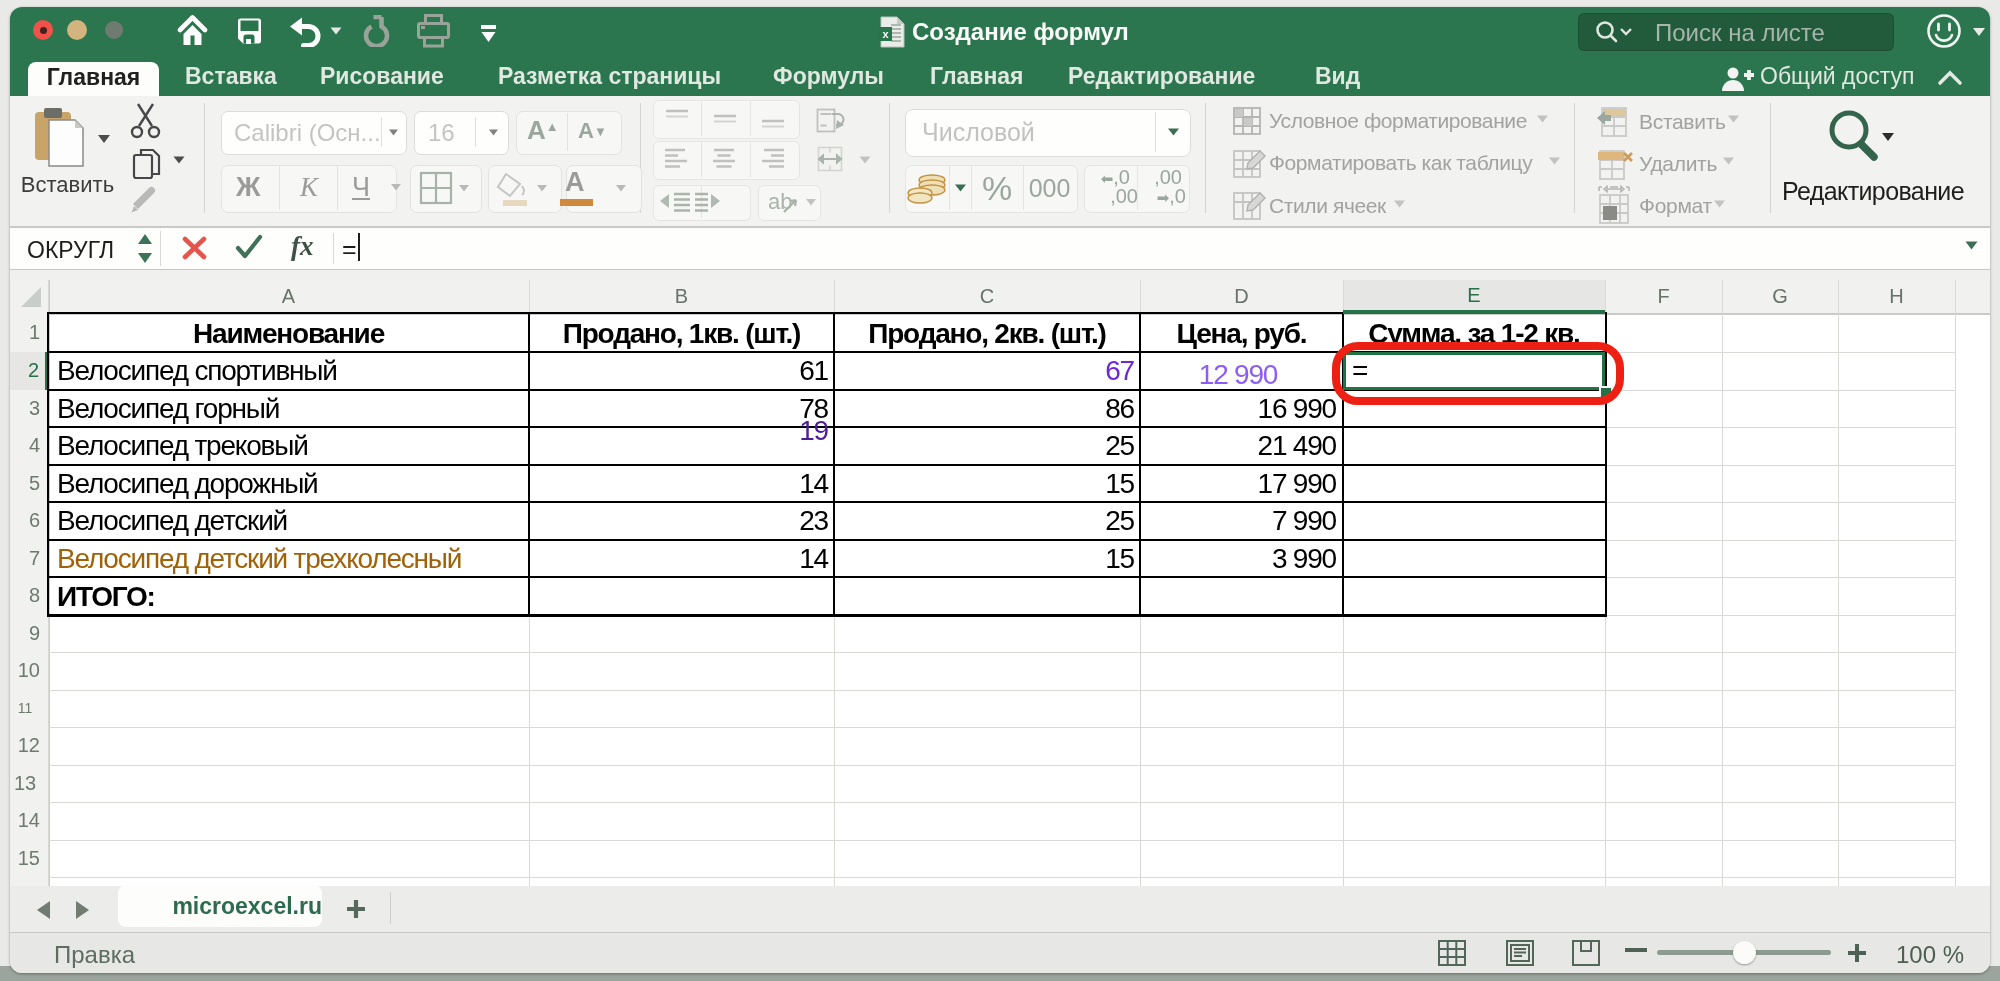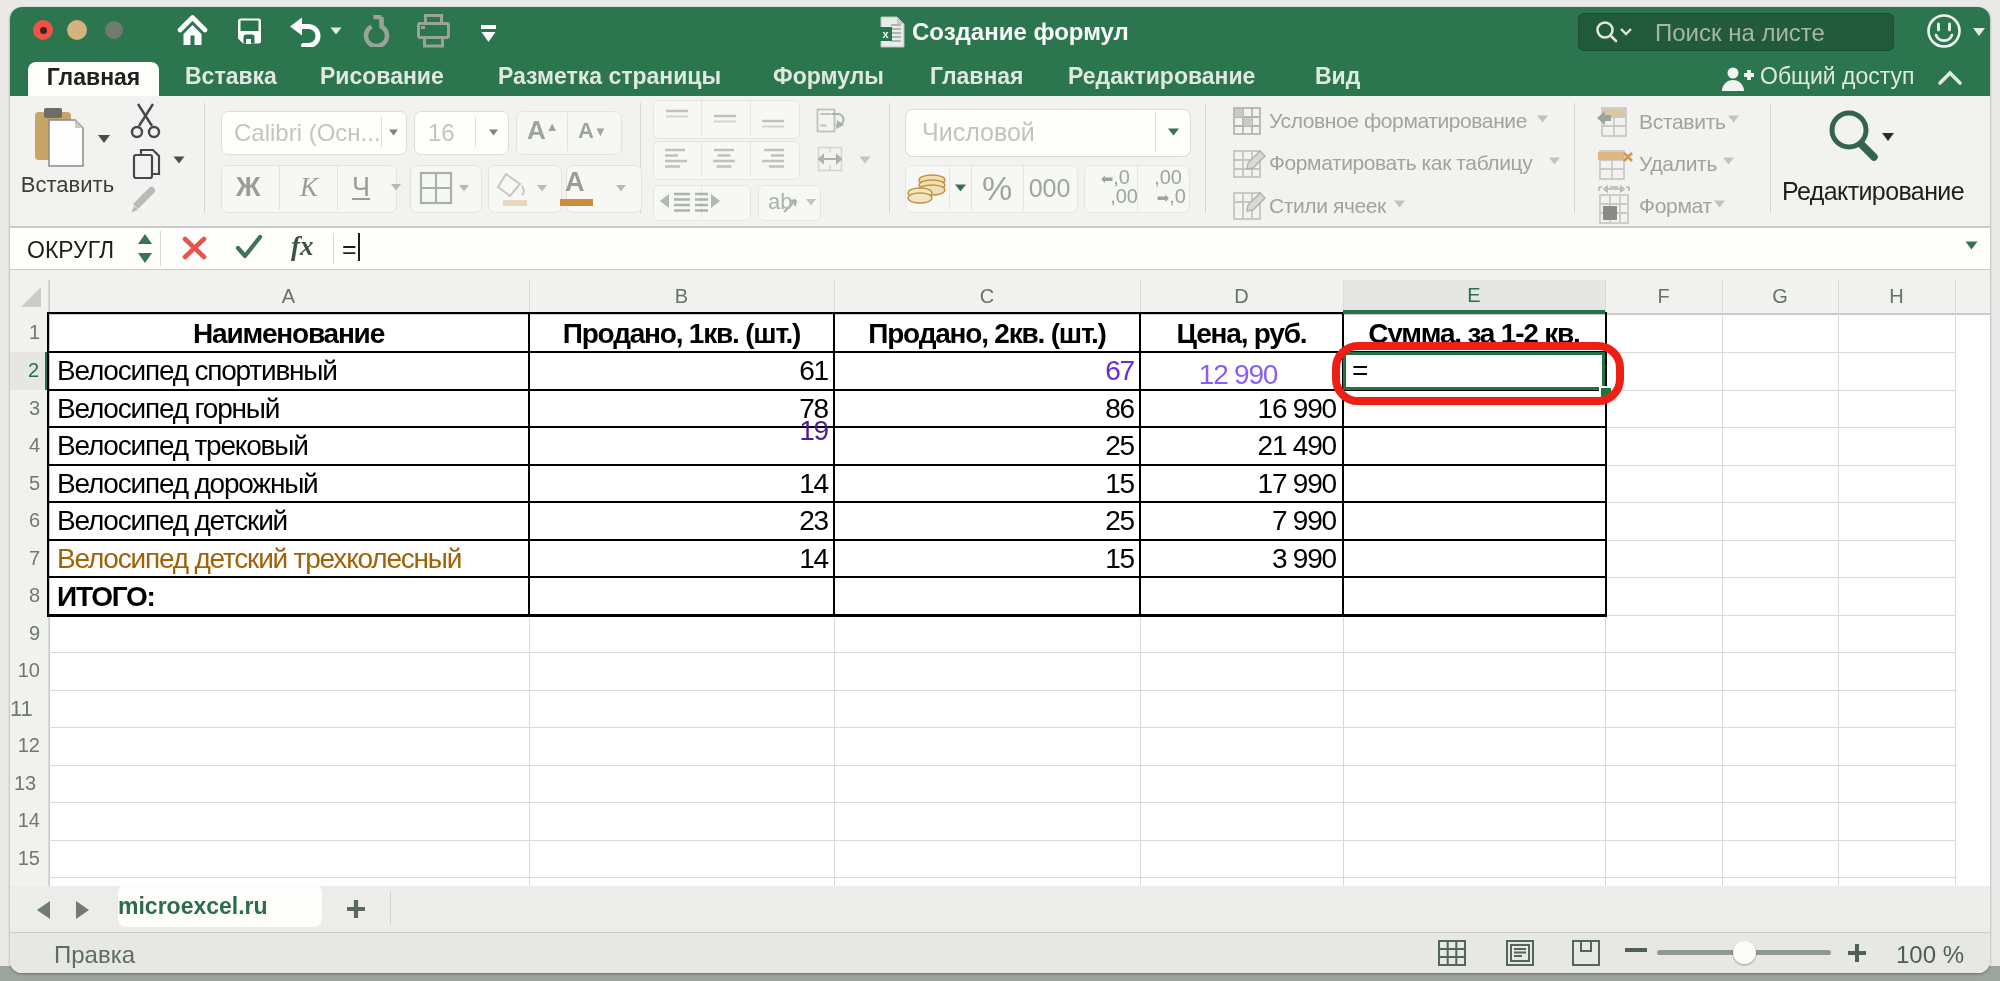--- a/index.html
+++ b/index.html
@@ -456,21 +456,21 @@
 <div class="abs" style="left:10px;top:313px;width:38px;height:39px;line-height:39px;text-align:right;font-size:20px;color:#6d7a70"><span style="margin-right:8px">1</span></div>
 <div class="abs" style="left:10px;top:352px;width:35px;height:37.5px;background:#e6e6e4;border-right:3px solid #27714a;line-height:37.5px;text-align:right;padding-right:0px;font-size:20px;color:#27714a"><span style="margin-right:6px">2</span></div>
 <div class="abs" style="left:10px;top:389.5px;width:38px;height:37.5px;line-height:37.5px;text-align:right;font-size:20px;color:#6d7a70"><span style="margin-right:8px">3</span></div>
 <div class="abs" style="left:10px;top:427px;width:38px;height:37.5px;line-height:37.5px;text-align:right;font-size:20px;color:#6d7a70"><span style="margin-right:8px">4</span></div>
 <div class="abs" style="left:10px;top:464.5px;width:38px;height:37.5px;line-height:37.5px;text-align:right;font-size:20px;color:#6d7a70"><span style="margin-right:8px">5</span></div>
 <div class="abs" style="left:10px;top:502px;width:38px;height:37.5px;line-height:37.5px;text-align:right;font-size:20px;color:#6d7a70"><span style="margin-right:8px">6</span></div>
 <div class="abs" style="left:10px;top:539.5px;width:38px;height:37.5px;line-height:37.5px;text-align:right;font-size:20px;color:#6d7a70"><span style="margin-right:8px">7</span></div>
 <div class="abs" style="left:10px;top:577px;width:38px;height:37.5px;line-height:37.5px;text-align:right;font-size:20px;color:#6d7a70"><span style="margin-right:8px">8</span></div>
 <div class="abs" style="left:10px;top:614.5px;width:38px;height:37.5px;line-height:37.5px;text-align:right;font-size:20px;color:#6d7a70"><span style="margin-right:8px">9</span></div>
 <div class="abs" style="left:10px;top:652px;width:38px;height:37.5px;line-height:37.5px;text-align:right;font-size:20px;color:#6d7a70"><span style="margin-right:8px">10</span></div>
-<div class="abs" style="left:10px;top:689.5px;width:38px;height:37.5px;line-height:37.5px;text-align:left;font-size:22px;color:#6d7a70"><span style="margin-right:8px">11</span></div>
+<div class="abs" style="left:10px;top:689.5px;width:38px;height:37.5px;line-height:37.5px;text-align:center;font-size:14px;color:#6d7a70"><span style="margin-right:8px">11</span></div>
 <div class="abs" style="left:10px;top:727px;width:38px;height:37.5px;line-height:37.5px;text-align:right;font-size:20px;color:#6d7a70"><span style="margin-right:8px">12</span></div>
 <div class="abs" style="left:10px;top:764.5px;width:38px;height:37.5px;line-height:37.5px;text-align:center;font-size:20px;color:#6d7a70"><span style="margin-right:8px">13</span></div>
 <div class="abs" style="left:10px;top:802px;width:38px;height:37.5px;line-height:37.5px;text-align:right;font-size:20px;color:#6d7a70"><span style="margin-right:8px">14</span></div>
 <div class="abs" style="left:10px;top:839.5px;width:38px;height:37.5px;line-height:37.5px;text-align:right;font-size:20px;color:#6d7a70"><span style="margin-right:8px">15</span></div>
 
 <div class="abs" style="left:47px;top:312px;width:1560px;height:304.5px;border:2px solid #000;box-sizing:border-box"></div>
 <div class="abs" style="left:528px;top:313px;width:2px;height:302.5px;background:#000"></div>
 <div class="abs" style="left:833px;top:313px;width:2px;height:302.5px;background:#000"></div>
 <div class="abs" style="left:1139px;top:313px;width:2px;height:302.5px;background:#000"></div>
 <div class="abs" style="left:1342px;top:313px;width:2px;height:302.5px;background:#000"></div>
@@ -517,21 +517,21 @@
 <div class="abs" style="left:1352px;top:352px;height:38px;line-height:38px;font-size:28px;letter-spacing:-1.2px;color:#000">=</div>
 <div class="abs" style="left:1599px;top:386px;width:10px;height:10px;background:#217346;border:2px solid #fff"></div>
 <div class="abs" style="left:1332px;top:342px;width:292px;height:63px;border:8px solid #ee2013;border-radius:26px;box-sizing:border-box"></div>
 
 <div class="abs" style="left:10px;top:886px;width:1980px;height:46px;background:#ececea"></div>
 <svg class="abs" style="left:34px;top:899px" width="60" height="22" viewBox="0 0 60 22">
         <path d="M16 2 V20 L3 11 Z" fill="#707b72"></path>
         <path d="M42 2 V20 L55 11 Z" fill="#707b72"></path>
       </svg>
 <div class="abs" style="left:118px;top:885px;width:204px;height:42px;background:#fdfdfc;border-radius:8px;"></div>
-<div class="abs" style="left:118px;top:885px;width:204px;height:42px;line-height:42px;text-align:left;font-size:23px;font-weight:700;color:#2d6b4e">microexcel.ru</div>
+<div class="abs" style="left:118px;top:885px;width:204px;height:42px;line-height:42px;text-align:right;font-size:23px;font-weight:700;color:#2d6b4e">microexcel.ru</div>
 <svg class="abs" style="left:345px;top:898px" width="22" height="22" viewBox="0 0 22 22">
         <path d="M11 2 v18 M2 11 h18" stroke="#57685c" stroke-width="4.2"></path>
       </svg>
 <div class="abs" style="left:390px;top:892px;width:1px;height:32px;background:#cfcfcd"></div>
 
 <div class="abs" style="left:10px;top:932px;width:1980px;height:41px;background:#e7e7e5;border-top:1px solid #c9c9c7"></div>
 <div class="abs" style="left:54px;top:941px;font-size:24px;color:#5d6d62">Правка</div>
 <svg class="abs" style="left:1437px;top:939px" width="30" height="28" viewBox="0 0 30 28">
         <g stroke="#53665a" stroke-width="2" fill="none">
           <rect x="2" y="2" width="26" height="24"></rect>

